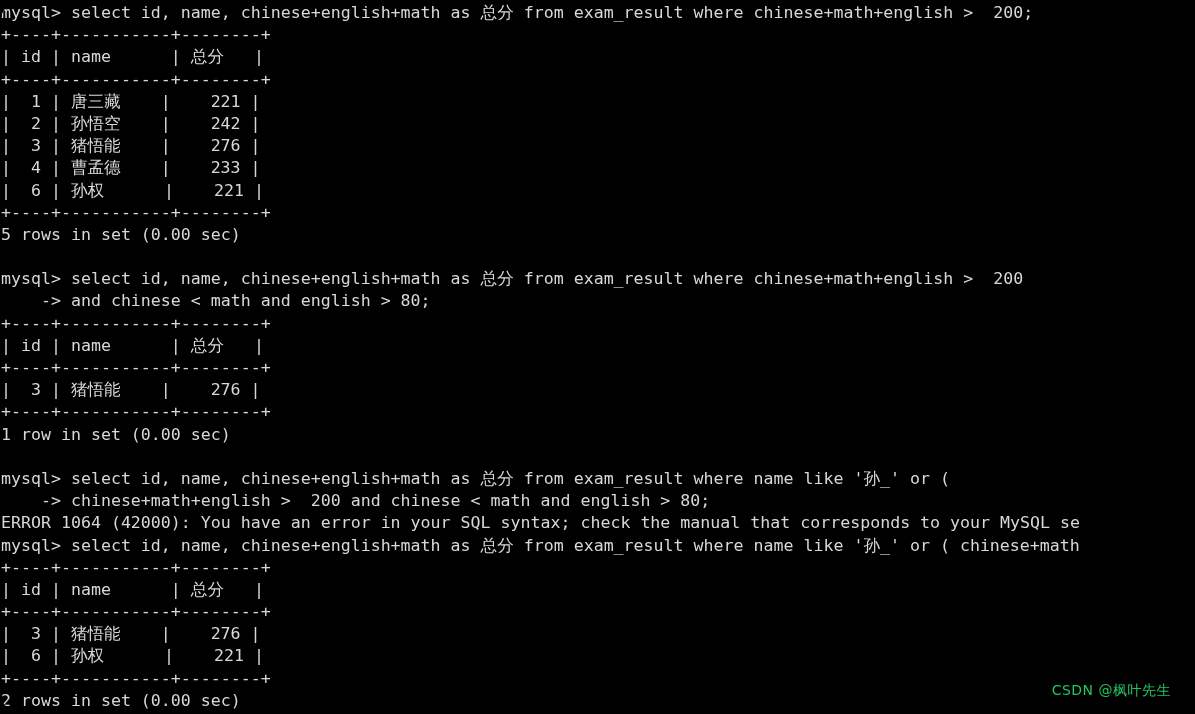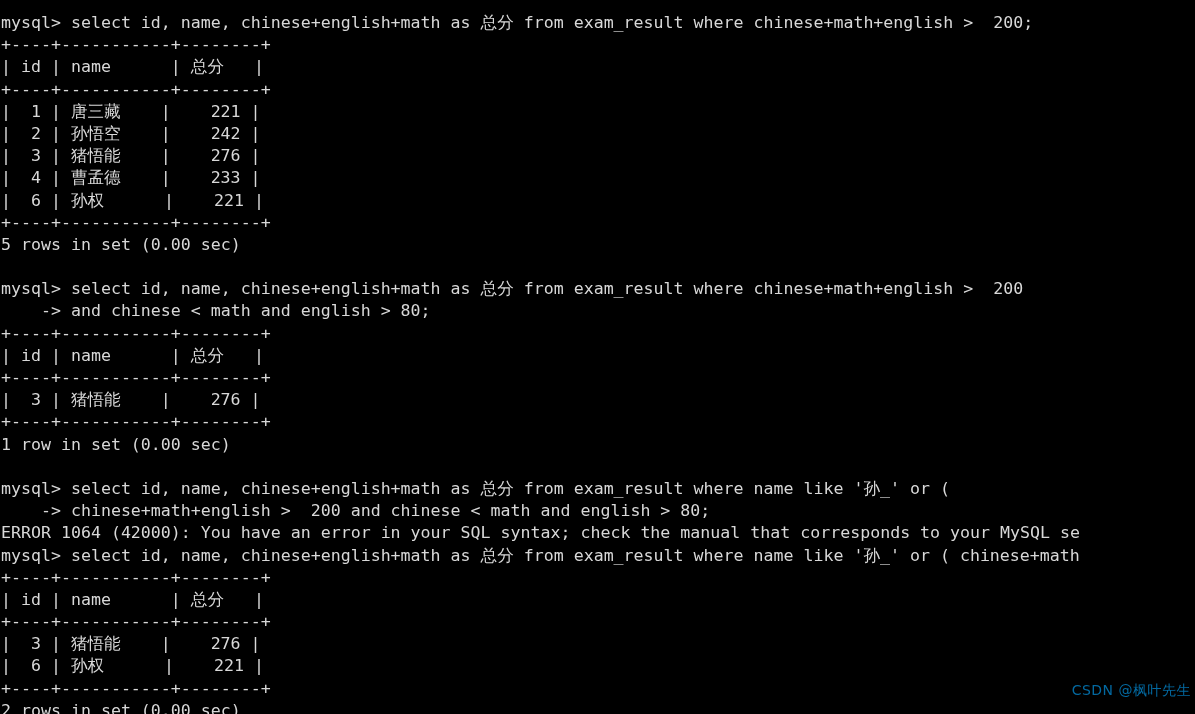--- a/index.html
+++ b/index.html
@@ -20,38 +20,39 @@
     width: 1195px;
     height: 714px;
     background: #000000;
     color: #d8d8d8;
     font-family: "DejaVu Sans Mono", "Liberation Mono", monospace;
     font-size: 16.6px;
     line-height: 22.2px;
     letter-spacing: 0px;
     white-space: pre;
     overflow: hidden;
-    padding: 12px 0 0 1px;
+    padding: 2px 0 0 1px;
     box-sizing: border-box;
+    border-radius: 23px;
   }
   .line {
     white-space: pre;
     height: 22.2px;
     overflow: hidden;
     font-family: "DejaVu Sans Mono", "Liberation Mono", monospace;
     color: #d8d8d8;
   }
   .line.blank {
     color: transparent;
   }
   #watermark {
     position: absolute;
-    right: 4px;
+    right: 24px;
     bottom: 14px;
-    color: #0369a1;
+    color: #22c55e;
     font-family: "DejaVu Sans", "Liberation Sans", sans-serif;
     font-size: 14px;
     letter-spacing: 0.5px;
     white-space: pre;
     pointer-events: none;
   }
 </style>
 </head>
 <body>
 

